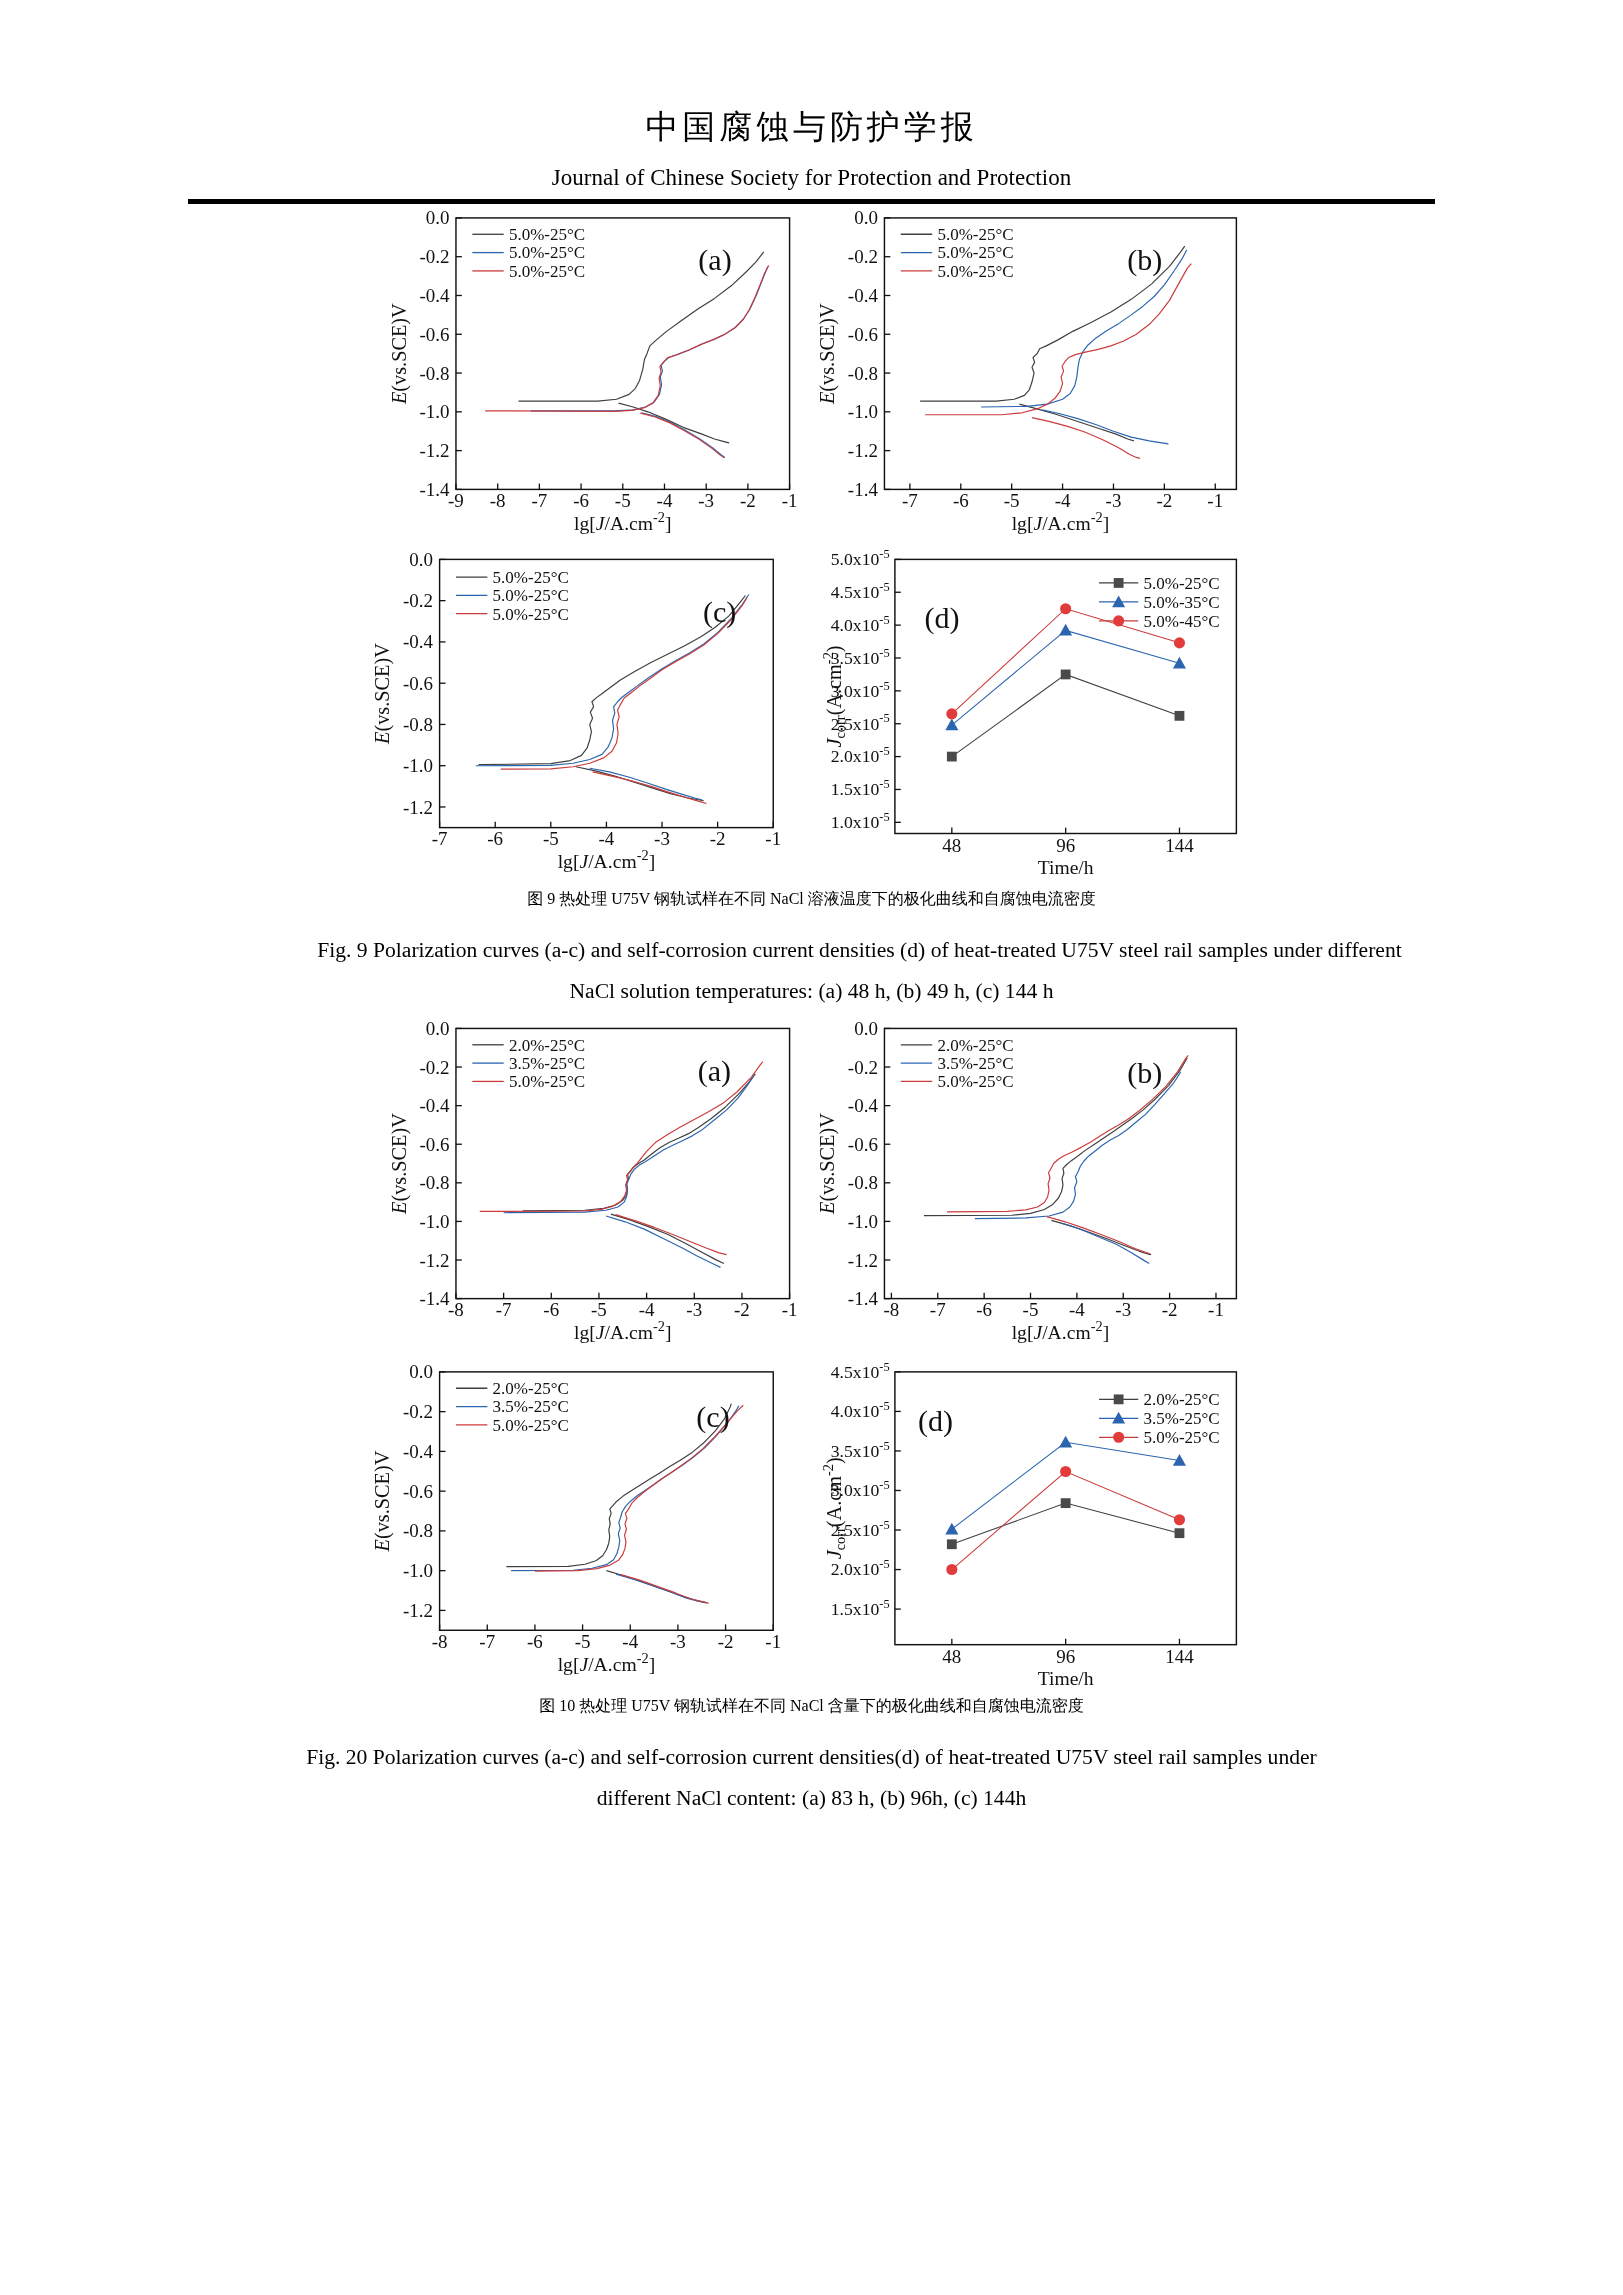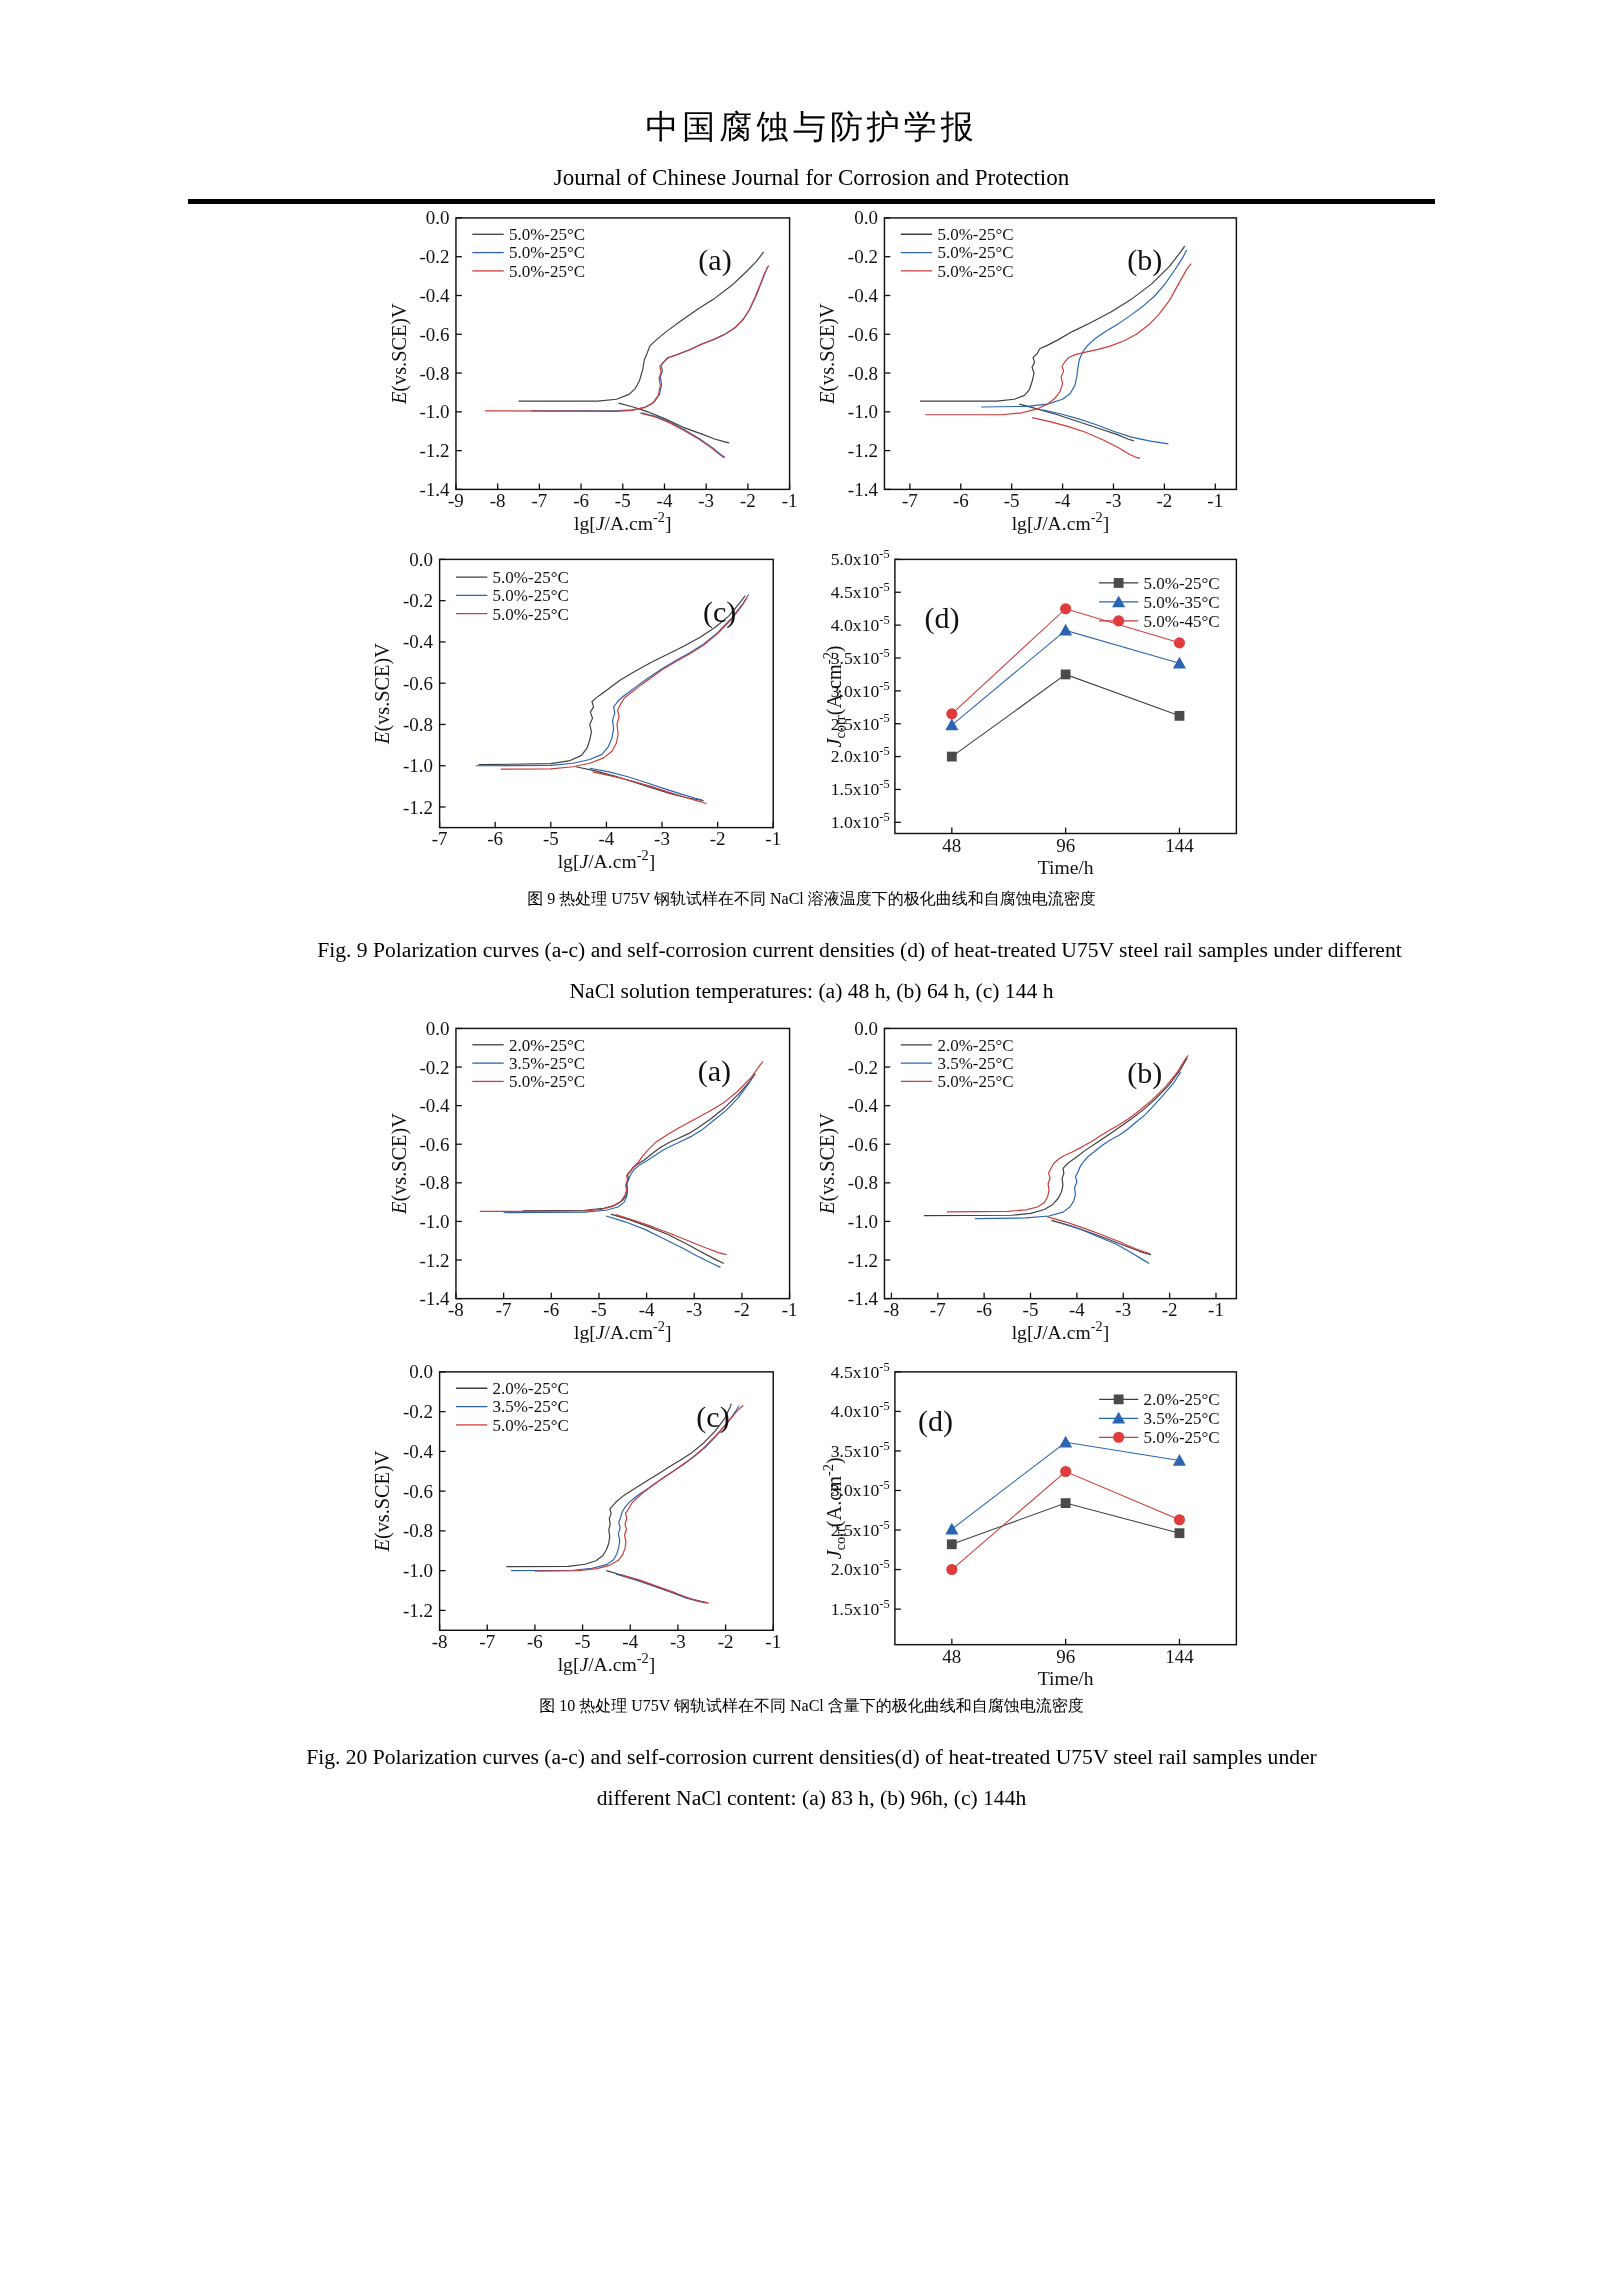--- a/index.html
+++ b/index.html
@@ -19,21 +19,21 @@
   #cap9en2{top:979px;}
   #cap10zh{top:1696px;}
   #cap10en1{top:1745px;}
   #cap10en2{top:1786px;}
   #plots{position:absolute;left:0;top:0;}
 </style>
 </head>
 <body>
 
 <div class="abs title-zh">中国腐蚀与防护学报</div>
-<div class="abs title-en">Journal of Chinese Journal for Corrosion and Protection</div>
+<div class="abs title-en">Journal of Chinese Society for Protection and Protection</div>
 <div class="rule"></div>
 
 <svg id="plots" width="1623" height="2295" viewBox="0 0 2481 3508" xmlns="http://www.w3.org/2000/svg">
     <g>
       <rect x="697" y="333" width="510" height="415" fill="none" stroke="#111111" stroke-width="2.2"></rect>
       <line x1="697" y1="748" x2="697" y2="739" stroke="#111111" stroke-width="2"></line>
       <text x="697" y="775" text-anchor="middle" font-size="29" fill="#111" font-family="&quot;Liberation Serif&quot;,&quot;DejaVu Serif&quot;,serif"><tspan dy="0" font-size="29">-9</tspan></text>
       <line x1="760.75" y1="748" x2="760.75" y2="739" stroke="#111111" stroke-width="2"></line>
       <text x="760.75" y="775" text-anchor="middle" font-size="29" fill="#111" font-family="&quot;Liberation Serif&quot;,&quot;DejaVu Serif&quot;,serif"><tspan dy="0" font-size="29">-8</tspan></text>
       <line x1="824.5" y1="748" x2="824.5" y2="739" stroke="#111111" stroke-width="2"></line>
@@ -419,17 +419,17 @@
       <circle cx="1710" cy="2197" r="8.5" fill="#e13b3b"></circle>
       <text x="1748" y="2206" text-anchor="start" font-size="26" fill="#111" font-family="&quot;Liberation Serif&quot;,&quot;DejaVu Serif&quot;,serif"><tspan dy="0" font-size="26">5.0%-25°C</tspan></text>
       <text x="1629" y="2576" text-anchor="middle" font-size="30" fill="#111" font-family="&quot;Liberation Serif&quot;,&quot;DejaVu Serif&quot;,serif"><tspan dy="0" font-size="30">Time/h</tspan></text>
       <text x="1285" y="2305.5" text-anchor="middle" font-size="31" fill="#111" font-family="&quot;Liberation Serif&quot;,&quot;DejaVu Serif&quot;,serif" transform="rotate(-90 1285 2305.5)"><tspan dy="0" font-size="31" font-style="italic">J</tspan><tspan dy="7" font-size="22">corr</tspan><tspan dy="-7" font-size="31">(A.cm</tspan><tspan dy="-12" font-size="22">-2</tspan><tspan dy="12" font-size="31">)</tspan></text>
       <text x="1430" y="2188" text-anchor="middle" font-size="46" fill="#111" font-family="&quot;Liberation Serif&quot;,&quot;DejaVu Serif&quot;,serif"><tspan dy="0" font-size="46">(d)</tspan></text>
     </g>
   </svg>
 
 <div class="abs cap-zh" id="cap9zh">图 9 热处理 U75V 钢轨试样在不同 NaCl 溶液温度下的极化曲线和自腐蚀电流密度</div>
 <div class="abs cap-en" id="cap9en1">Fig. 9 Polarization curves (a-c) and self-corrosion current densities (d) of heat-treated U75V steel rail samples under different</div>
-<div class="abs cap-en" id="cap9en2">NaCl solution temperatures: (a) 48 h, (b) 64 h, (c) 144 h</div>
+<div class="abs cap-en" id="cap9en2">NaCl solution temperatures: (a) 48 h, (b) 49 h, (c) 144 h</div>
 <div class="abs cap-zh" id="cap10zh">图 10 热处理 U75V 钢轨试样在不同 NaCl 含量下的极化曲线和自腐蚀电流密度</div>
 <div class="abs cap-en" id="cap10en1">Fig. 20 Polarization curves (a-c) and self-corrosion current densities(d) of heat-treated U75V steel rail samples under</div>
 <div class="abs cap-en" id="cap10en2">different NaCl content: (a) 83 h, (b) 96h, (c) 144h</div>
 
 
 </body></html>

